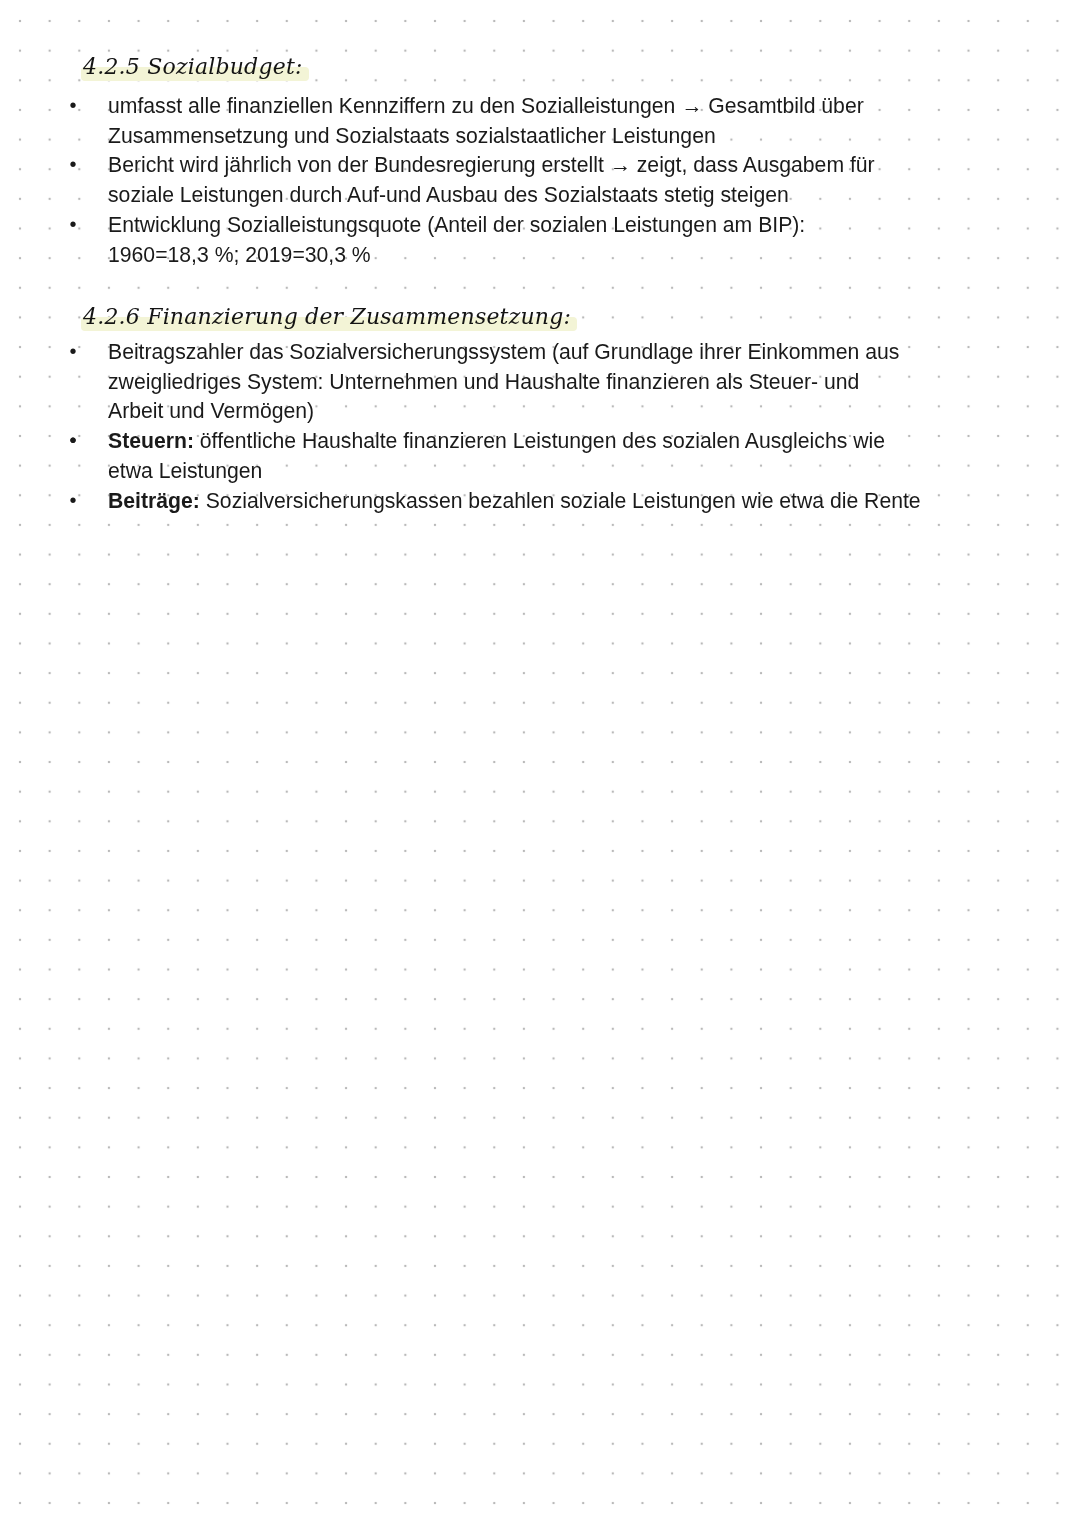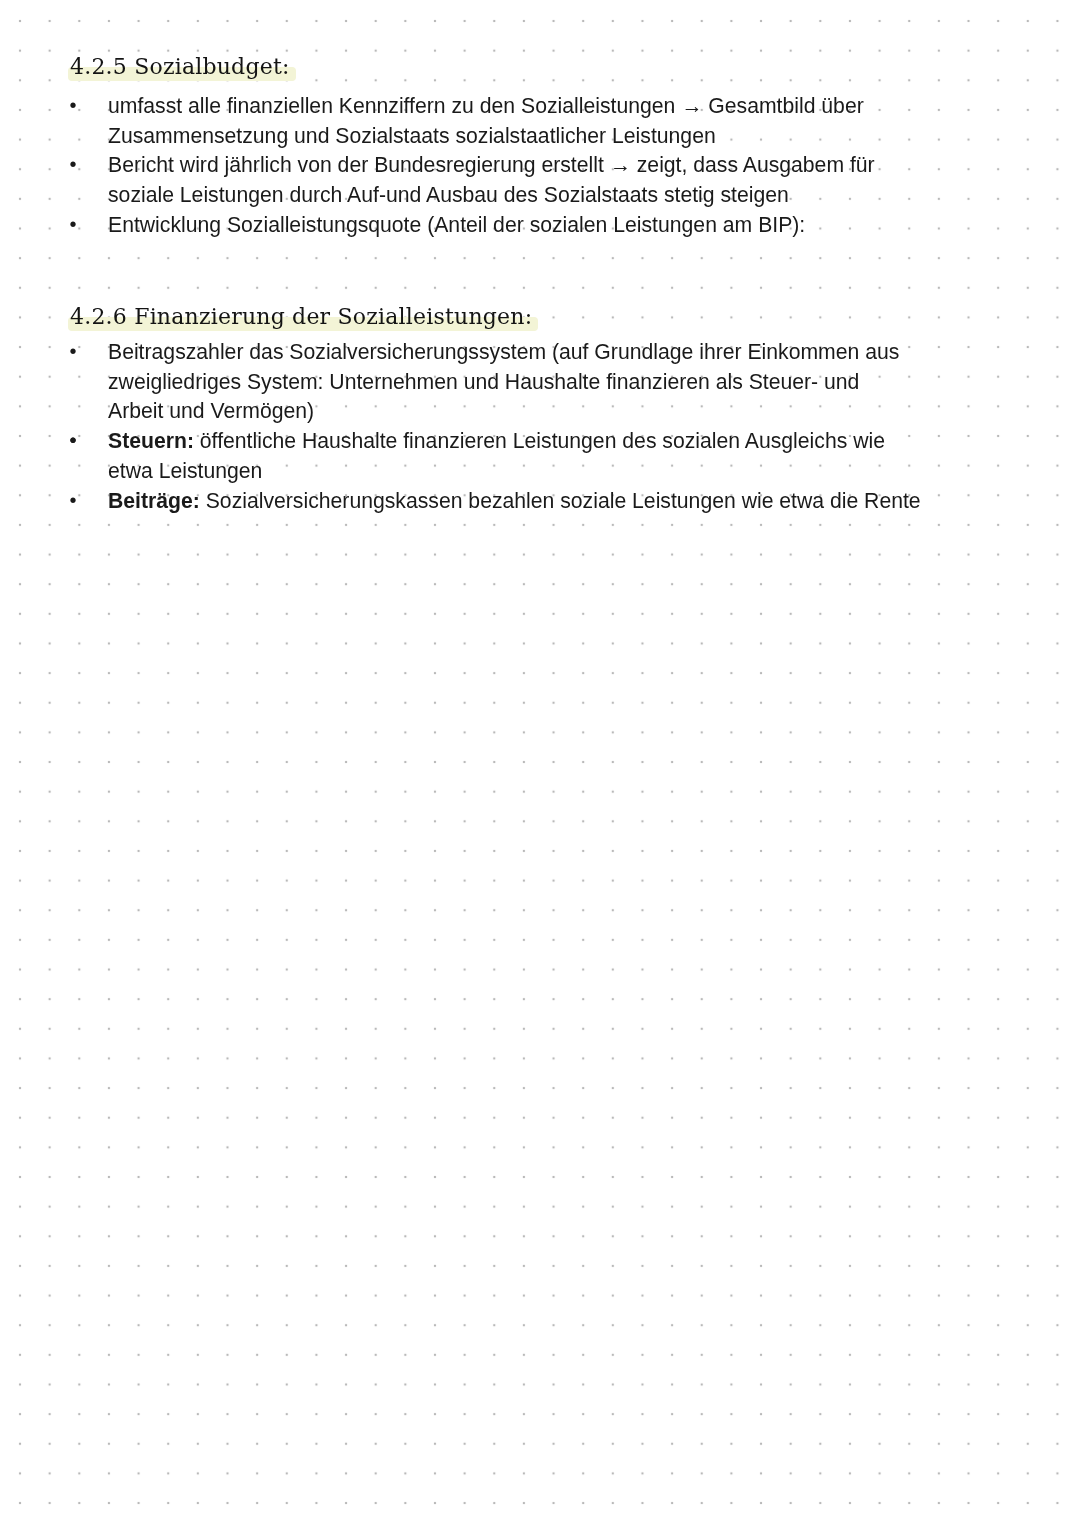--- a/index.html
+++ b/index.html
@@ -24,22 +24,23 @@
       background-size: 29.65px 29.65px;
       background-position: 5.2px 6.2px;
     }
     .section {
       position: absolute;
       left: 0;
       width: 1080px;
     }
     .heading {
       position: absolute;
-      left: 68px;
+      left: 81px;
       font-family: "DejaVu Serif", serif;
+      font-style: italic;
       font-size: 22px;
       letter-spacing: 0.2px;
       color: #141414;
       white-space: nowrap;
       line-height: 30px;
       padding: 0 2px;
     }
     .heading .hl {
       position: absolute;
       left: 0;
@@ -97,28 +98,29 @@
         <span class="line">Zusammensetzung und Sozialstaats sozialstaatlicher Leistungen</span>
       </li>
       <li>
         <span class="dot">•</span>
         <span class="line">Bericht wird jährlich von der Bundesregierung erstellt → zeigt, dass Ausgabem für</span>
         <span class="line">soziale Leistungen durch Auf-und Ausbau des Sozialstaats stetig steigen</span>
       </li>
       <li>
         <span class="dot">•</span>
         <span class="line">Entwicklung Sozialleistungsquote (Anteil der sozialen Leistungen am BIP):</span>
+        <span class="line">1960=18,3 %; 2019=30,3 %</span>
       </li>
     </ul>
   </div>
 
   <div class="section" style="top:0;">
     <div class="heading" style="top:302px;">
       <span class="hl"></span>
-      <span class="ht">4.2.6 Finanzierung der Sozialleistungen:</span>
+      <span class="ht">4.2.6 Finanzierung der Zusammensetzung:</span>
     </div>
 
     <ul class="bullets" style="top:337px;">
       <li>
         <span class="dot">•</span>
         <span class="line">Beitragszahler das Sozialversicherungssystem (auf Grundlage ihrer Einkommen aus</span>
         <span class="line">zweigliedriges System: Unternehmen und Haushalte finanzieren als Steuer- und</span>
         <span class="line">Arbeit und Vermögen)</span>
       </li>
       <li>

